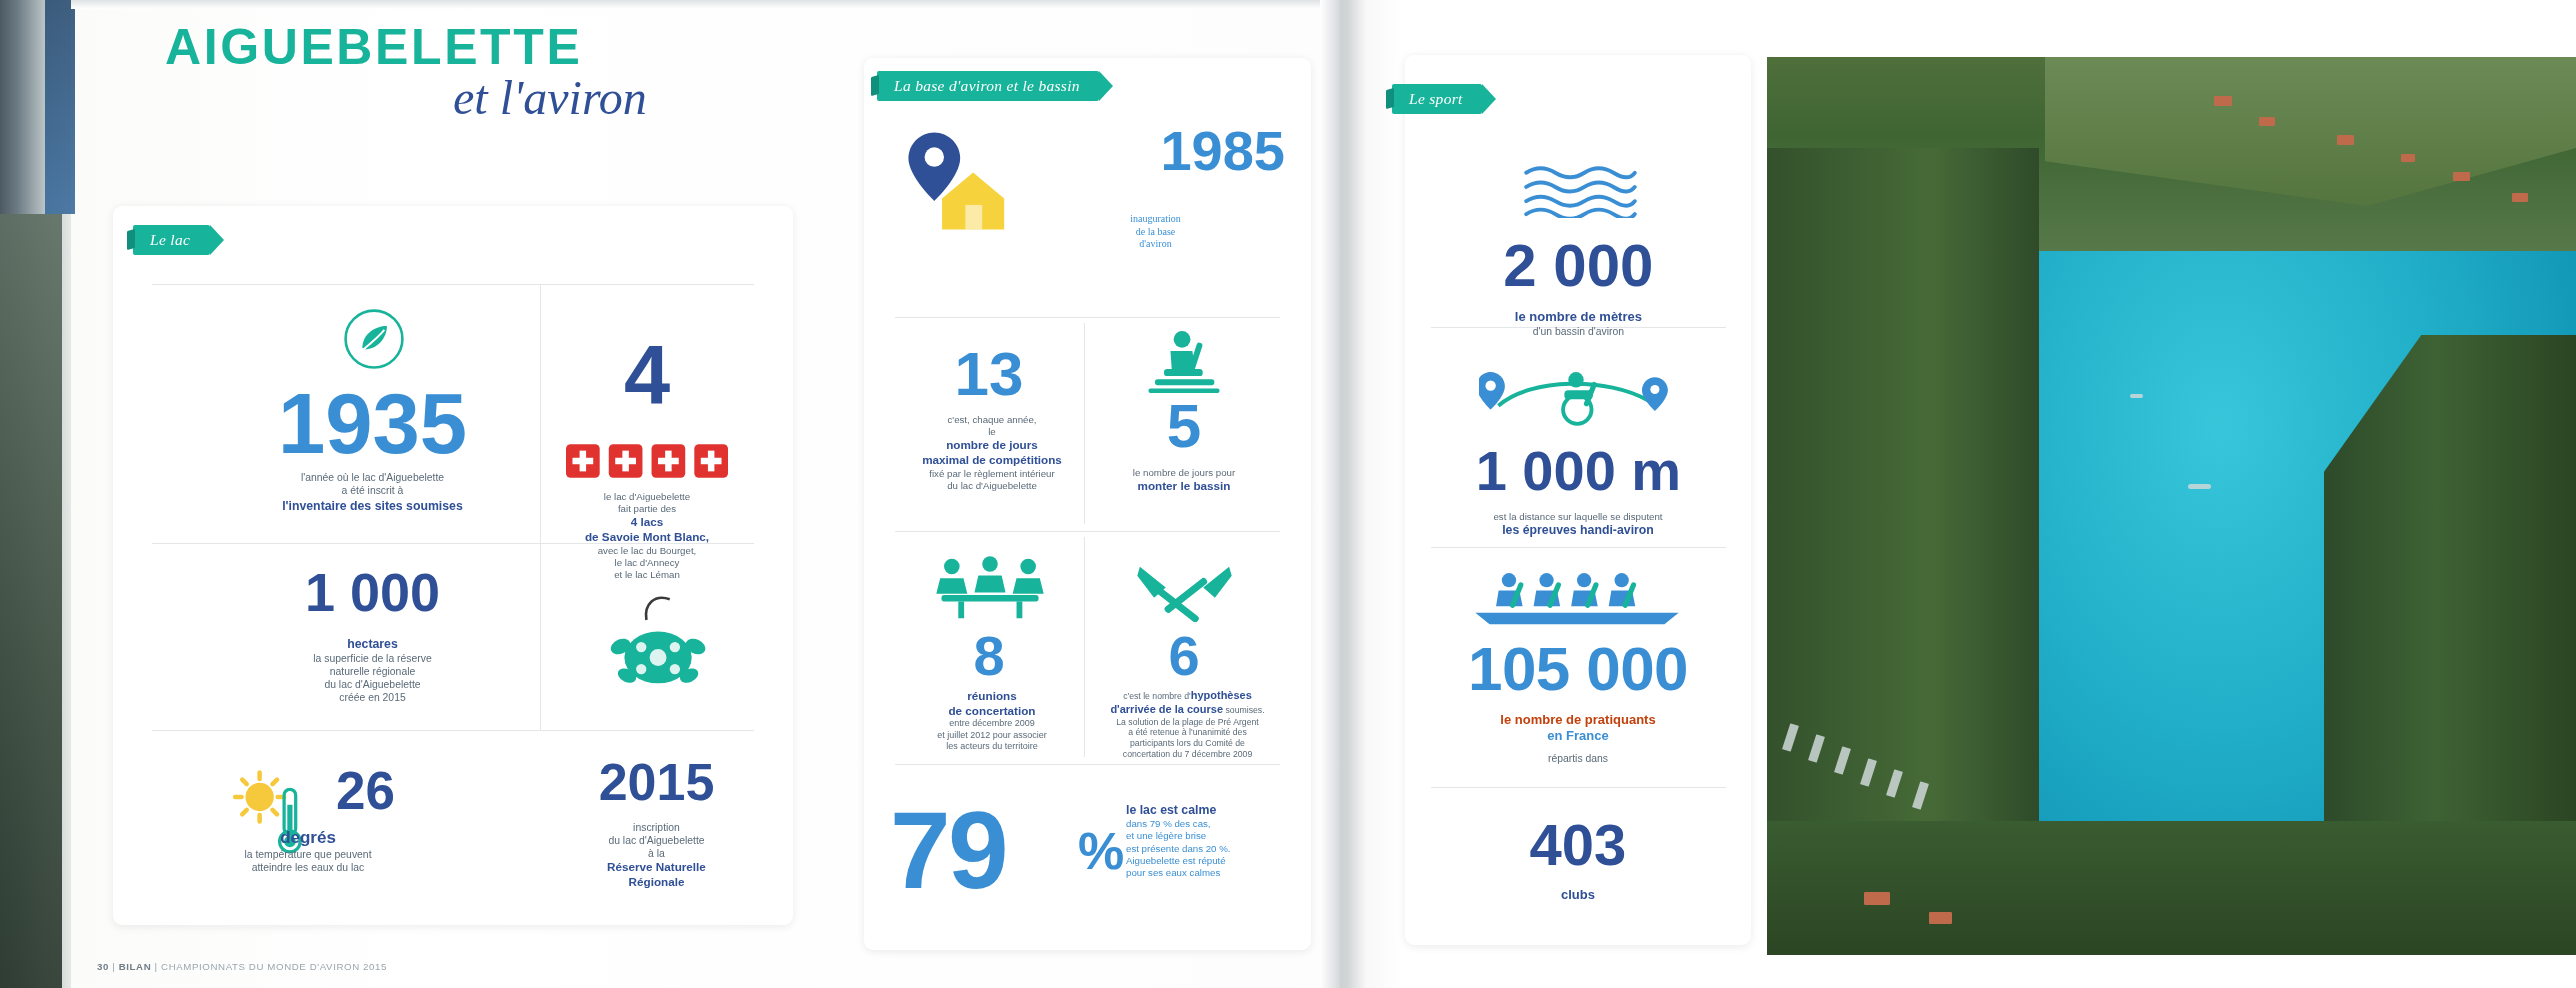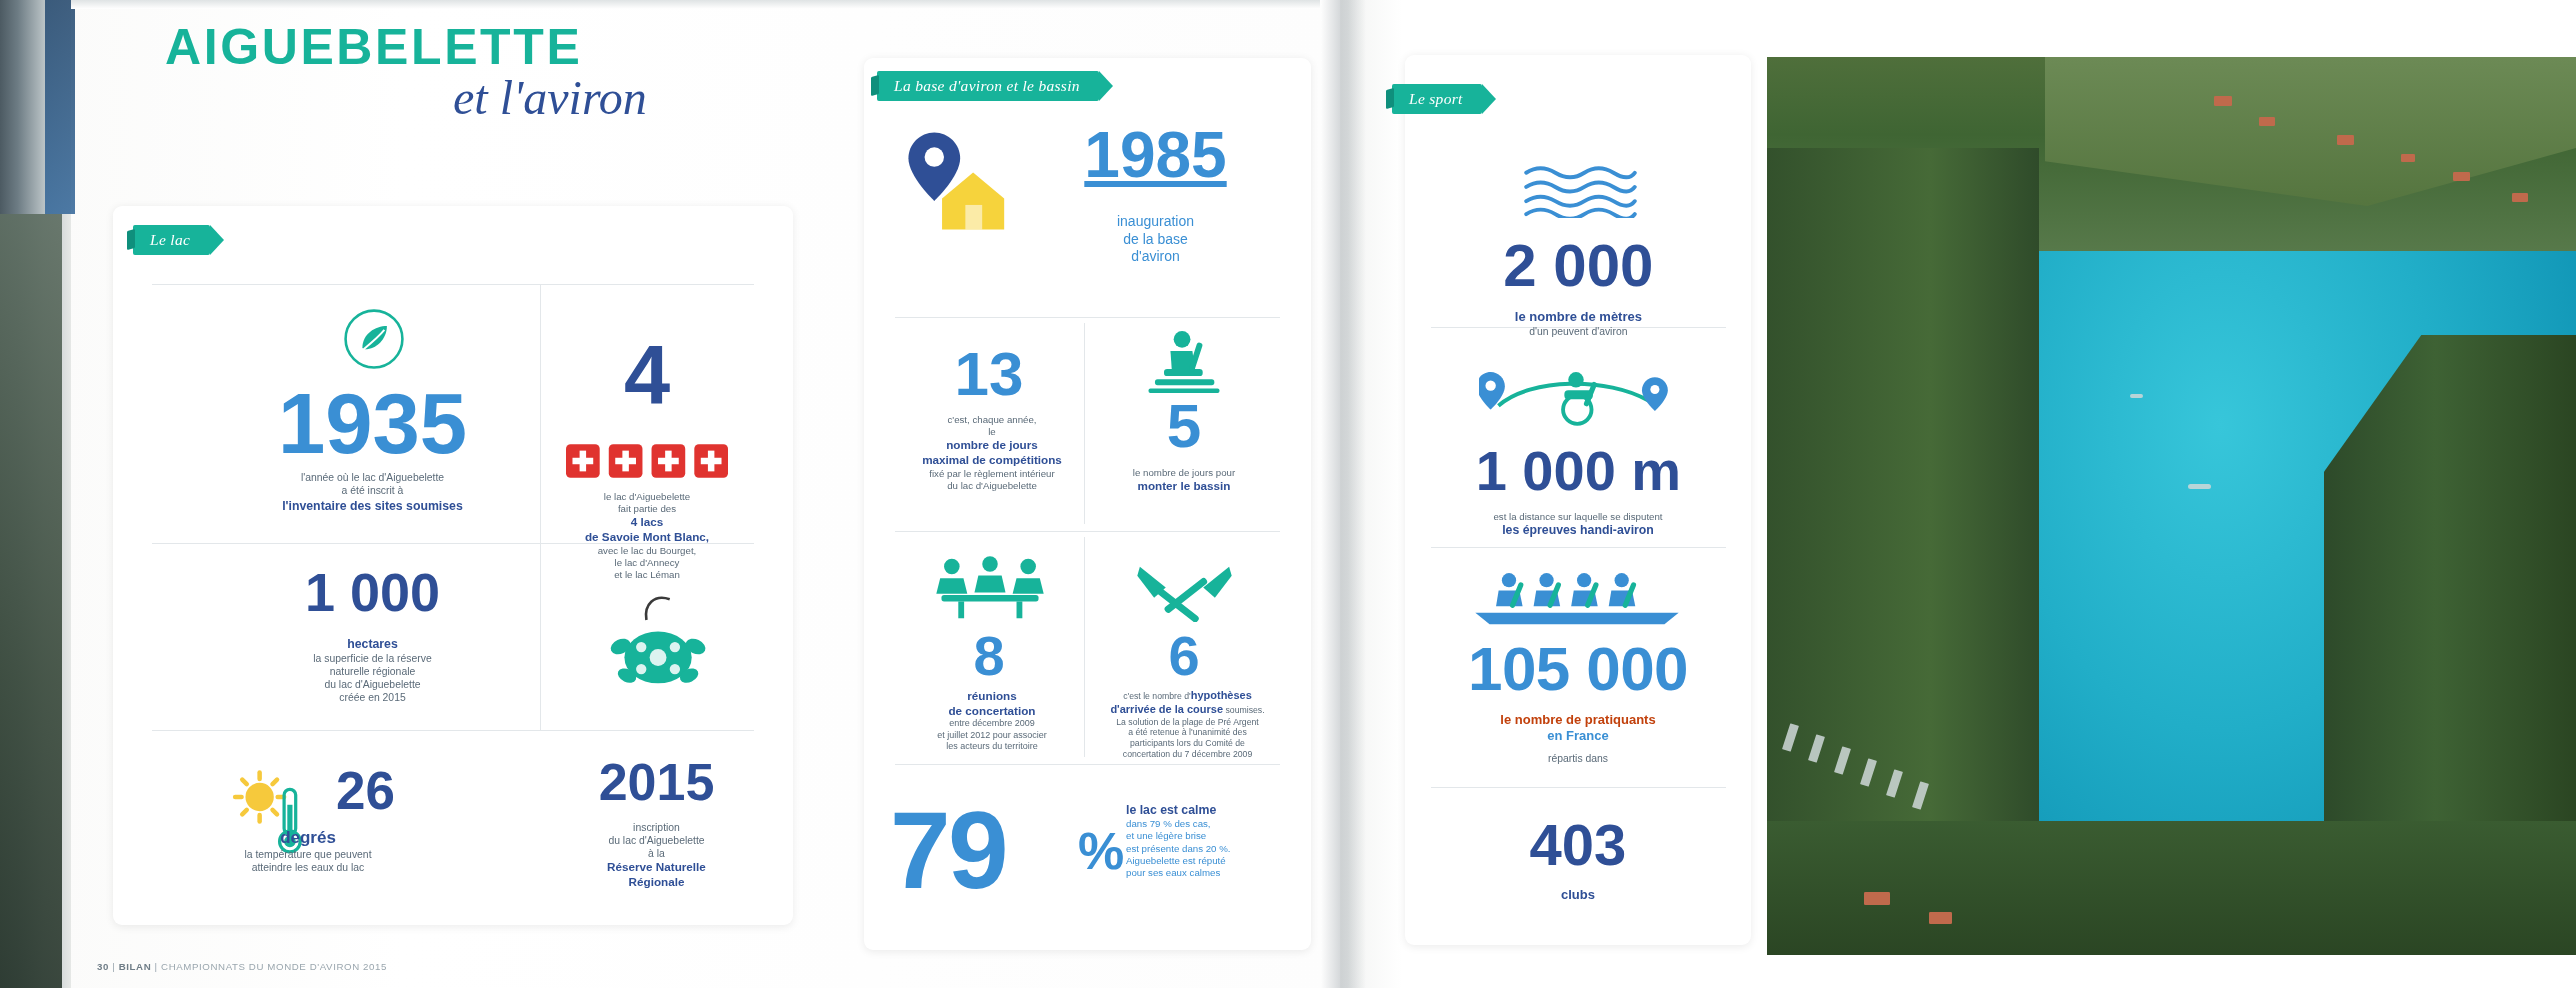--- a/index.html
+++ b/index.html
@@ -225,22 +225,22 @@
     <div class="vdivider" style="left:220px;top:479px;height:220px;"></div>
 
     <span style="position:absolute;left:39px;top:68px;">
       <svg width="104" height="110" viewBox="0 0 160 170">
         <path d="M48 10 C26 10 8 28 8 50 C8 78 48 116 48 116 C48 116 88 78 88 50 C88 28 70 10 48 10 Z" fill="#2f4f96"></path>
         <circle cx="48" cy="48" r="15" fill="#ffffff"></circle>
         <path d="M60 112 L108 72 L156 112 L156 160 L60 160 Z" fill="#f6d33c"></path>
         <rect x="96" y="122" width="26" height="38" fill="#ffffff" opacity=".55"></rect>
       </svg>
     </span>
-    <div class="big" style="position:absolute;left:162px;top:65px;width:259px;font-size:64px;text-align:center;text-decoration:underline;">1985</div>
-    <div class="cap" style="position:absolute;left:162px;top:155px;width:259px;font-size:14px;color:#3a8fd4;">
+    <div class="big" style="position:absolute;left:162px;top:65px;width:259px;font-size:56px;text-align:right;">1985</div>
+    <div class="cap" style="position:absolute;left:162px;top:155px;width:259px;font-size:10px;color:#3a8fd4;font-family:Liberation Serif, serif;">
       <div>inauguration</div>
       <div>de la base</div>
       <div>d'aviron</div>
     </div>
 
     <div class="big" style="position:absolute;left:31px;top:285px;width:188px;font-size:62px;text-align:center;">13</div>
     <div class="cap" style="position:absolute;left:31px;top:356px;width:194px;font-size:9.7px;">
       <div>c'est, chaque année,</div>
       <div>le</div>
       <div style="font-weight:bold;color:#2f4f96;font-size:11.7px;">nombre de jours</div>
@@ -343,21 +343,21 @@
           <path d="M6 12 q22 -14 45 0 t45 0 t45 0 t33 0"></path>
           <path d="M6 34 q22 -14 45 0 t45 0 t45 0 t33 0"></path>
           <path d="M6 56 q22 -14 45 0 t45 0 t45 0 t33 0"></path>
           <path d="M6 76 q22 -14 45 0 t45 0 t45 0 t33 0"></path>
         </g>
       </svg>
     </span>
     <div class="navy" style="position:absolute;left:19.4px;top:181px;width:308px;font-size:60px;font-weight:bold;text-align:center;line-height:1;">2 000</div>
     <div class="cap" style="position:absolute;left:19.4px;top:254px;width:308px;font-size:10.4px;">
       <div style="font-weight:bold;color:#2f4f96;font-size:13px;">le nombre de mètres</div>
-      <div>d'un peuvent d'aviron</div>
+      <div>d'un bassin d'aviron</div>
     </div>
 
     <span style="position:absolute;left:74px;top:308px;">
       <svg width="194" height="68" viewBox="0 0 300 105">
         <path d="M30 66 C80 22 200 22 262 58" stroke="#17b39a" stroke-width="6" fill="none"></path>
         <g fill="#3a8fd4">
           <path d="M18 14 c-12 0 -22 10 -22 22 c0 16 22 36 22 36 c0 0 22 -20 22 -36 c0 -12 -10 -22 -22 -22 z"></path>
           <circle cx="18" cy="35" r="8" fill="#ffffff"></circle>
           <path d="M272 22 c-11 0 -20 9 -20 20 c0 14 20 32 20 32 c0 0 20 -18 20 -32 c0 -11 -9 -20 -20 -20 z"></path>
           <circle cx="272" cy="41" r="7" fill="#ffffff"></circle>

